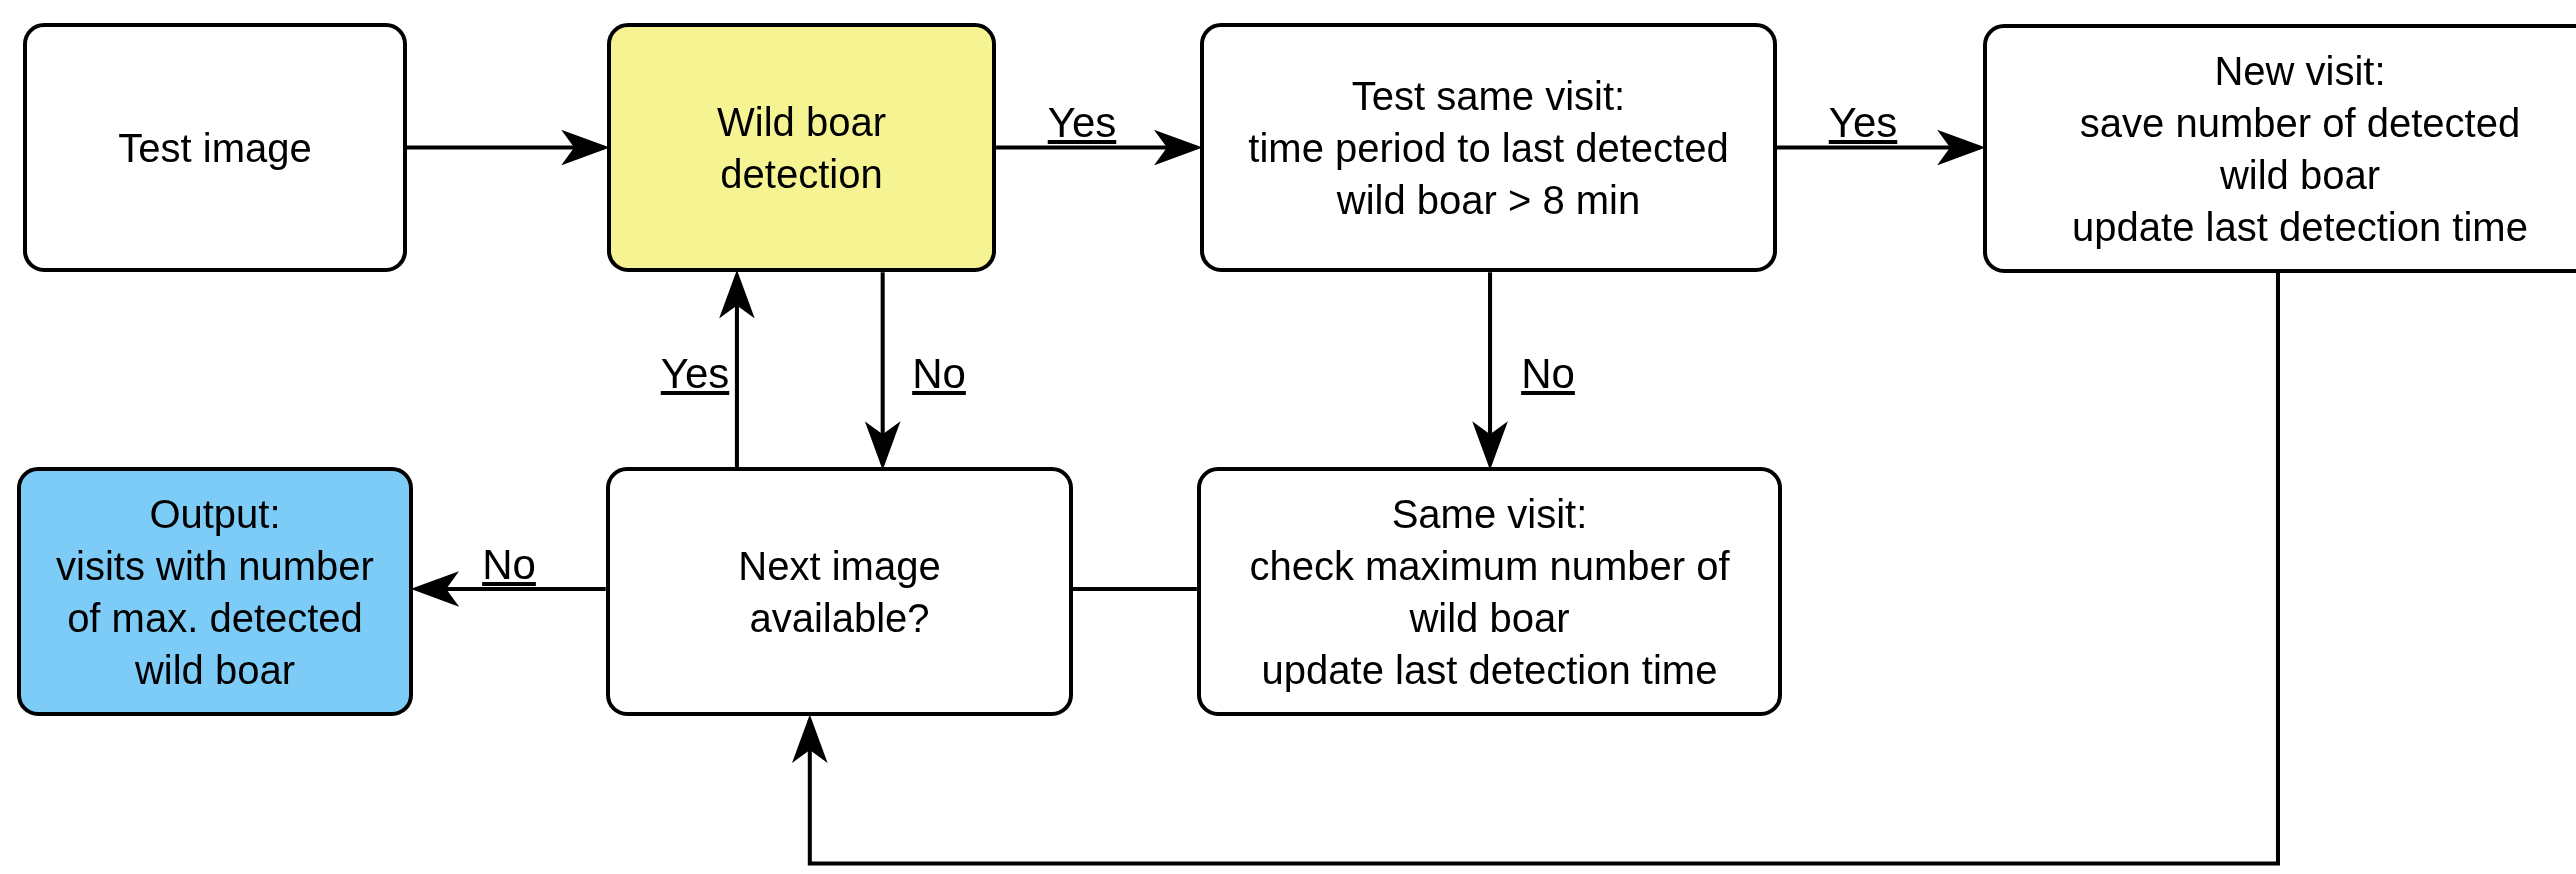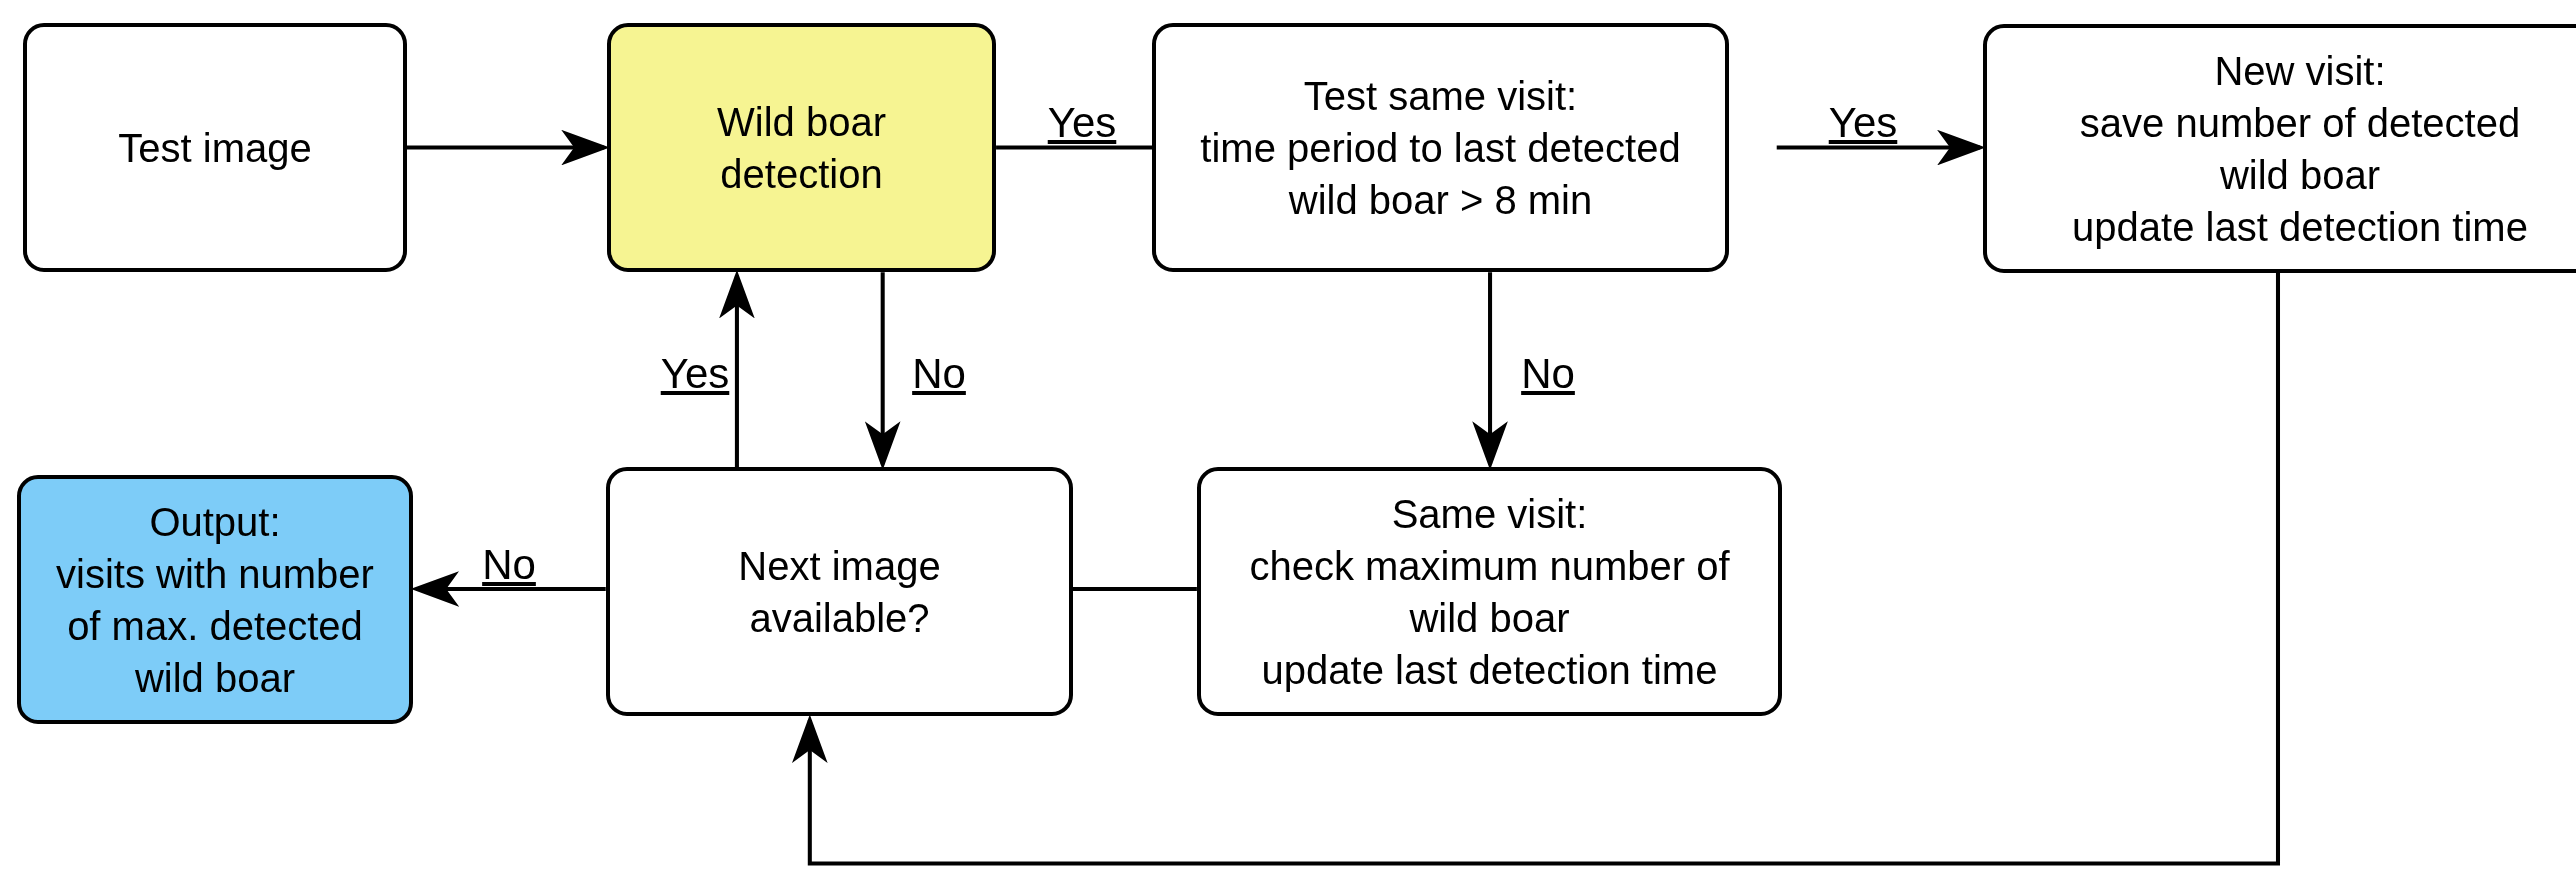--- a/index.html
+++ b/index.html
@@ -42,21 +42,21 @@
     position: absolute;
     transform: translate(-50%, -50%);
     font-size: 42px;
     line-height: 42px;
     white-space: nowrap;
     text-decoration: underline;
   }
   
   .n-first     { left: 23px;   top: 23px;  width: 384px; height: 249px; }
   .n-detect    { left: 607px;  top: 23px;  width: 389px; height: 249px; }
-  .n-test      { left: 1152px; top: 23px;  width: 577px; height: 249px; }
+  .n-test      { left: 1200px; top: 23px;  width: 577px; height: 249px; }
   .n-newvisit  { left: 1983px; top: 24px;  width: 634px; height: 249px; }
   .n-output    { left: 17px;   top: 467px; width: 396px; height: 249px; }
   .n-next      { left: 606px;  top: 467px; width: 467px; height: 249px; }
   .n-samevisit { left: 1197px; top: 467px; width: 585px; height: 249px; }
   
   .l-yes-detect-test { left: 1082px; top: 123px; }
   .l-yes-test-new    { left: 1863px; top: 123px; }
   .l-yes-next-detect { left: 695px;  top: 374px; }
   .l-no-detect-next  { left: 939px; top: 374px; }
   .l-no-test-same    { left: 1548px; top: 374px; }
@@ -99,21 +99,21 @@
 wild boar &gt; 8 min</span>
   </div>
 
   <div class="node n-newvisit">
     <span>New visit:
 save number of detected
 wild boar
 update last detection time</span>
   </div>
 
-  <div class="node n-output" style="background-color: rgb(125, 204, 248); margin-top: 8px;">
+  <div class="node n-output" style="background-color: rgb(125, 204, 248);">
     <span>Output:
 visits with number
 of max. detected
 wild boar</span>
   </div>
 
   <div class="node n-next">
     <span>Next image
 available?</span>
   </div>

